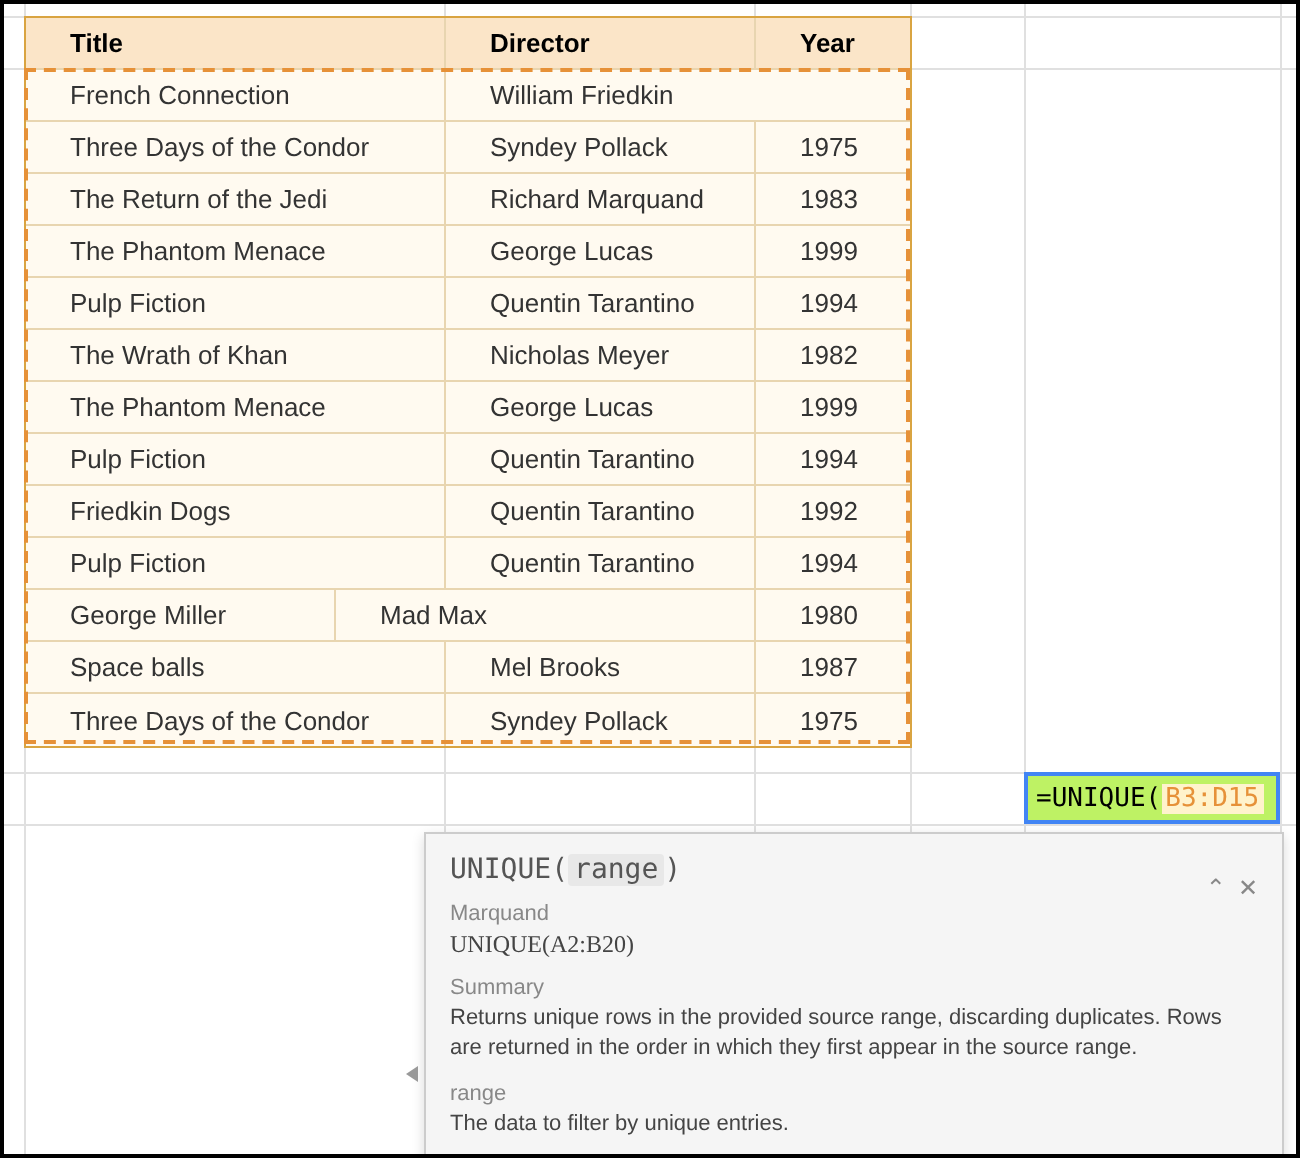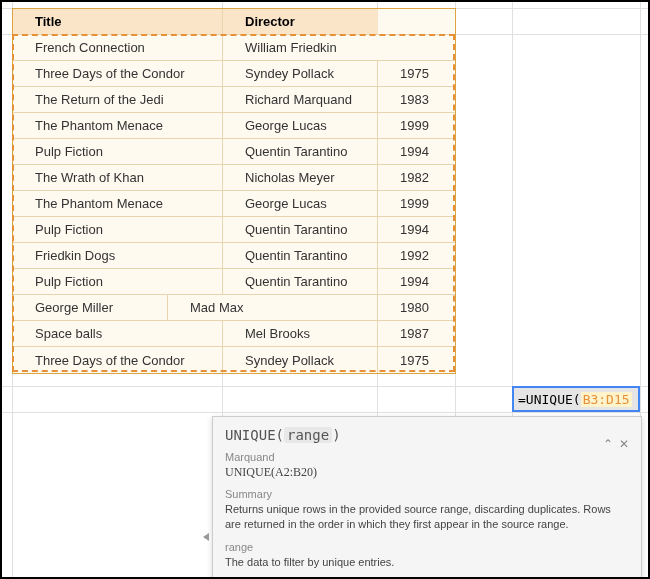--- a/index.html
+++ b/index.html
@@ -62,21 +62,21 @@
       border: 2px dashed #e69138;
       pointer-events: none;
     }
     .formula-cell {
       position: absolute;
       top: 384px;
       left: 510px;
       width: 128px;
       height: 26px;
       border: 2px solid #4285f4;
-      background: #e5e5e5;
+      background: #bef264;
       display: flex;
       align-items: center;
       padding: 0 4px;
       font-family: "Consolas", monospace;
       font-size: 13px;
     }
     .formula-cell .fn-range {
       background: #fff3cc;
       color: #e69138;
       padding: 0 2px;
@@ -134,20 +134,21 @@
   <div class="row-line" style="top:6px"></div>
   <div class="row-line" style="top:32px"></div>
   <div class="row-line" style="top:384px"></div>
   <div class="row-line" style="top:410px"></div>
 </div>
 
 <div class="table">
   <div class="table-row table-header">
     <div class="cell c-title">Title</div>
     <div class="cell c-director">Director</div>
+    <div class="cell c-year">Year</div>
   </div>
   <div id="table-body">
       <div class="table-row">
         <div class="cell c-title">French Connection</div>
         <div class="cell c-director">William Friedkin</div>
       </div>
       <div class="table-row">
         <div class="cell c-title">Three Days of the Condor</div>
         <div class="cell c-director">Syndey Pollack</div>
         <div class="cell c-year">1975</div>

